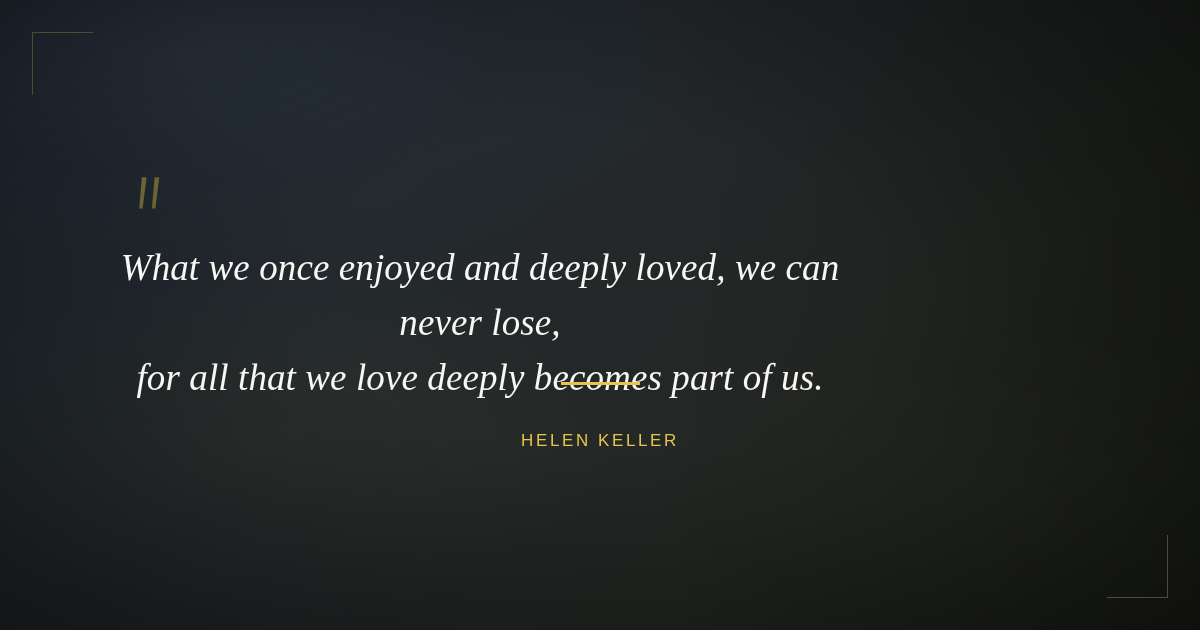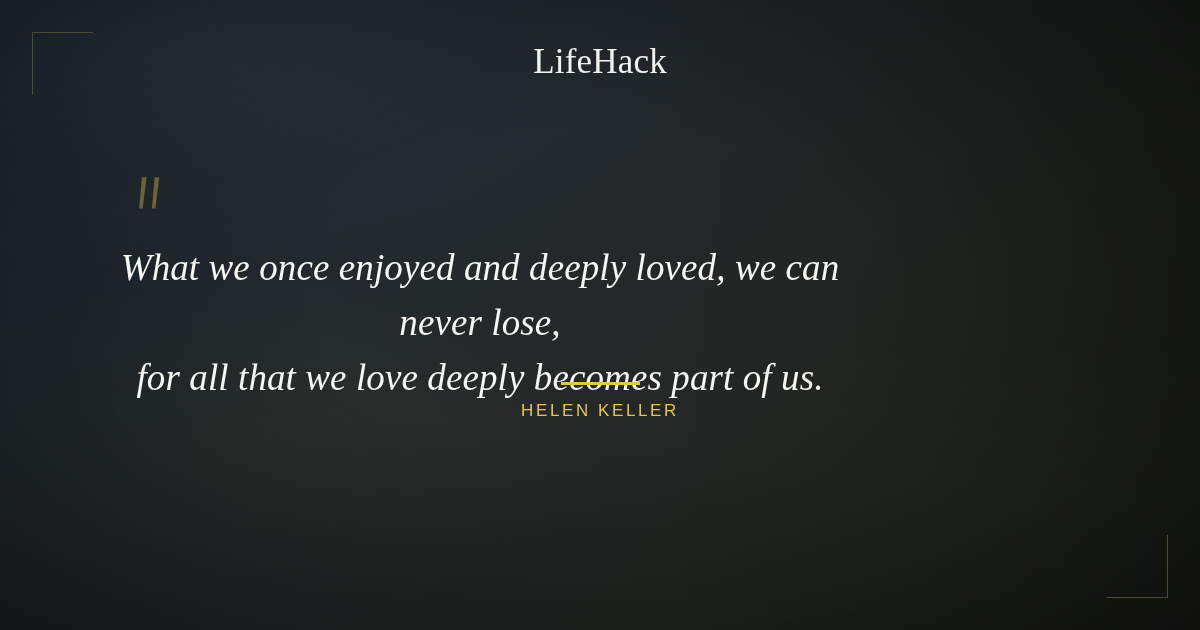--- a/index.html
+++ b/index.html
@@ -118,21 +118,21 @@
     top: 382px;
     width: 79px;
     height: 3px;
     background: #e7c44b;
   }
 
   
   #author {
     position: absolute;
     left: 0;
-    top: 399px;
+    top: 429px;
     width: 100%;
     text-align: center;
     font-family: "Liberation Sans", sans-serif;
     font-size: 17px;
     line-height: 24px;
     letter-spacing: 2.6px;
     color: #e5c44e;
     text-transform: uppercase;
     font-weight: 400;
   }
@@ -144,21 +144,20 @@
 
   <div id="bg-base"></div>
   <div id="bg-glow-a"></div>
   <div id="bg-glow-b"></div>
   <div id="bg-darken-right"></div>
   <div id="bg-vignette"></div>
 
   <div class="corner" id="corner-tl"></div>
   <div class="corner" id="corner-br"></div>
 
-  <div id="logo">LifeHack</div>
 
   <div id="quote-mark">
     <svg width="34" height="38" viewBox="0 0 34 38" xmlns="http://www.w3.org/2000/svg" aria-hidden="true">
       <path d="M7.9 1.2 L12.6 1.2 L8.6 32.6 L5.2 32.6 Z" fill="#6b6535"></path>
       <path d="M20.6 1.2 L25.3 1.2 L21.3 32.6 L17.9 32.6 Z" fill="#6b6535"></path>
     </svg>
   </div>
 
   <div id="quote-block">
     <p id="quote-text">What we once enjoyed and deeply loved, we can never lose,

